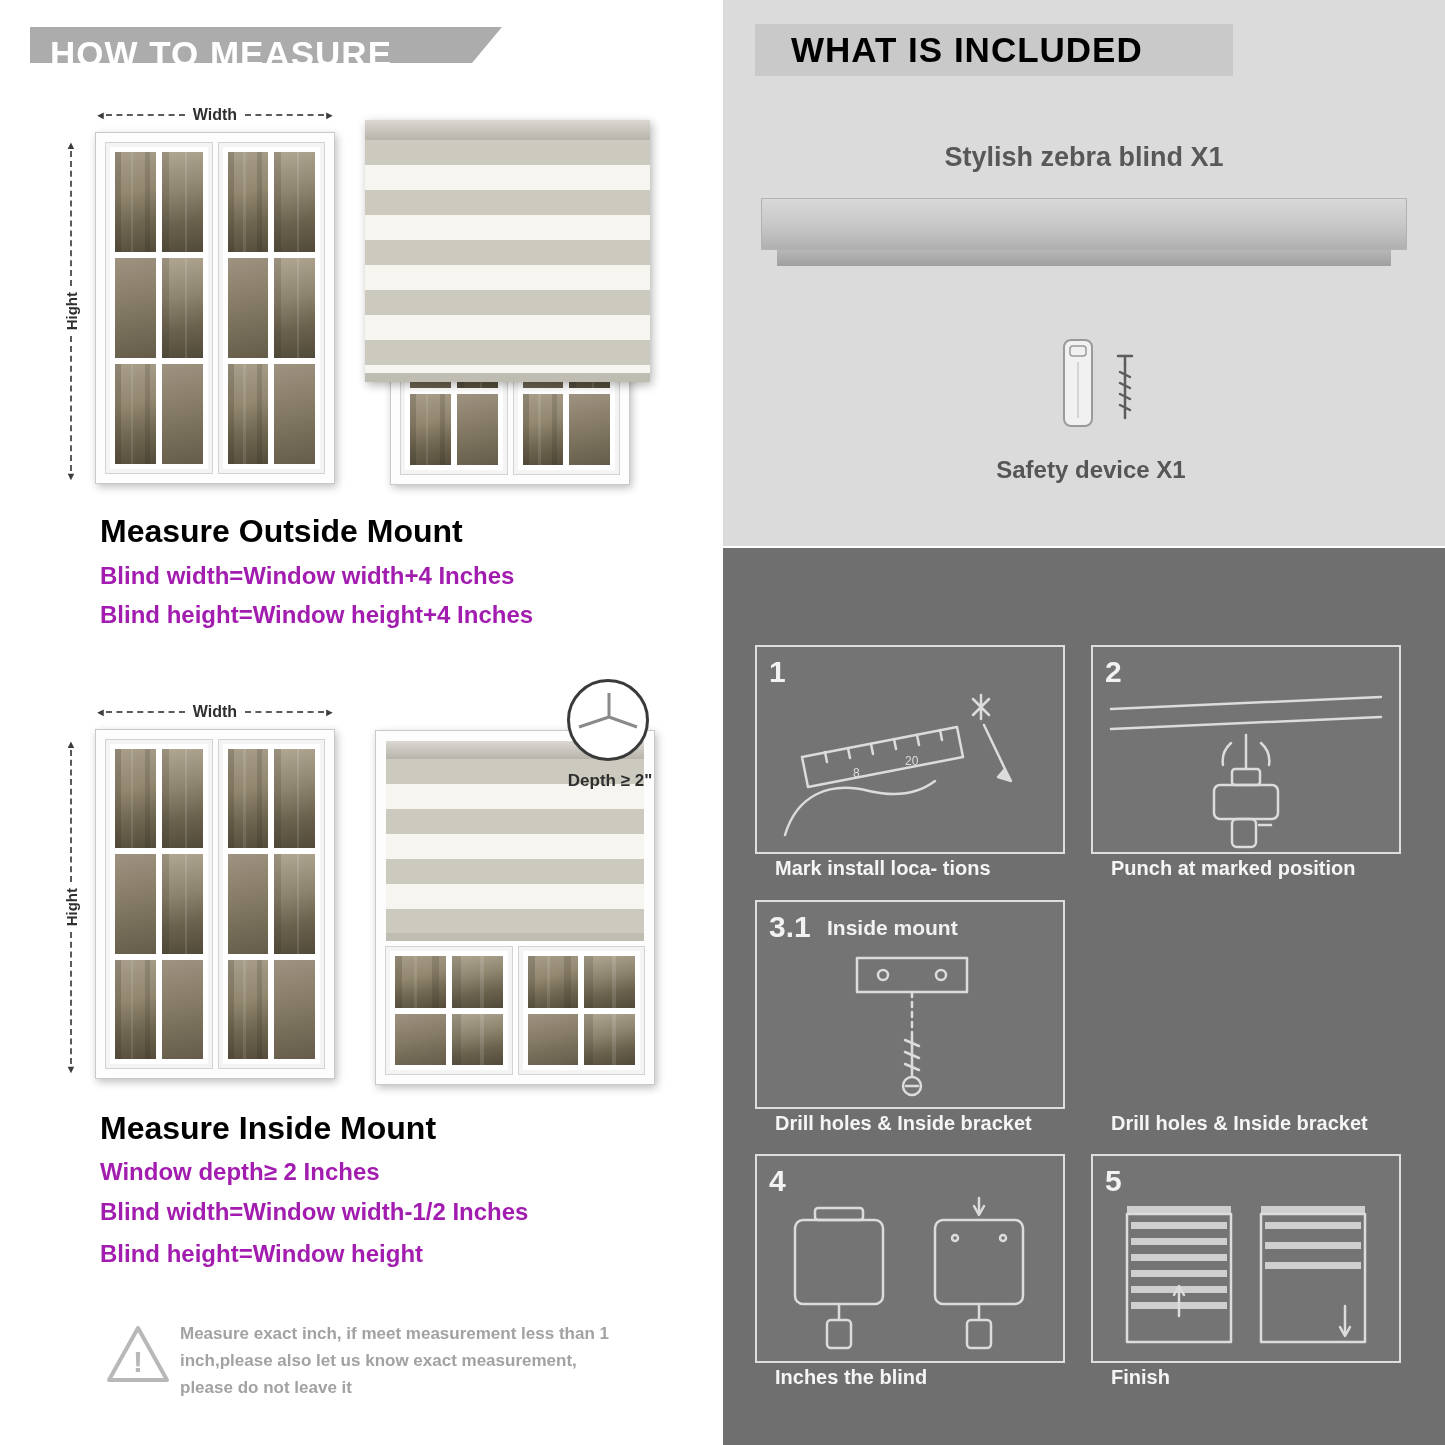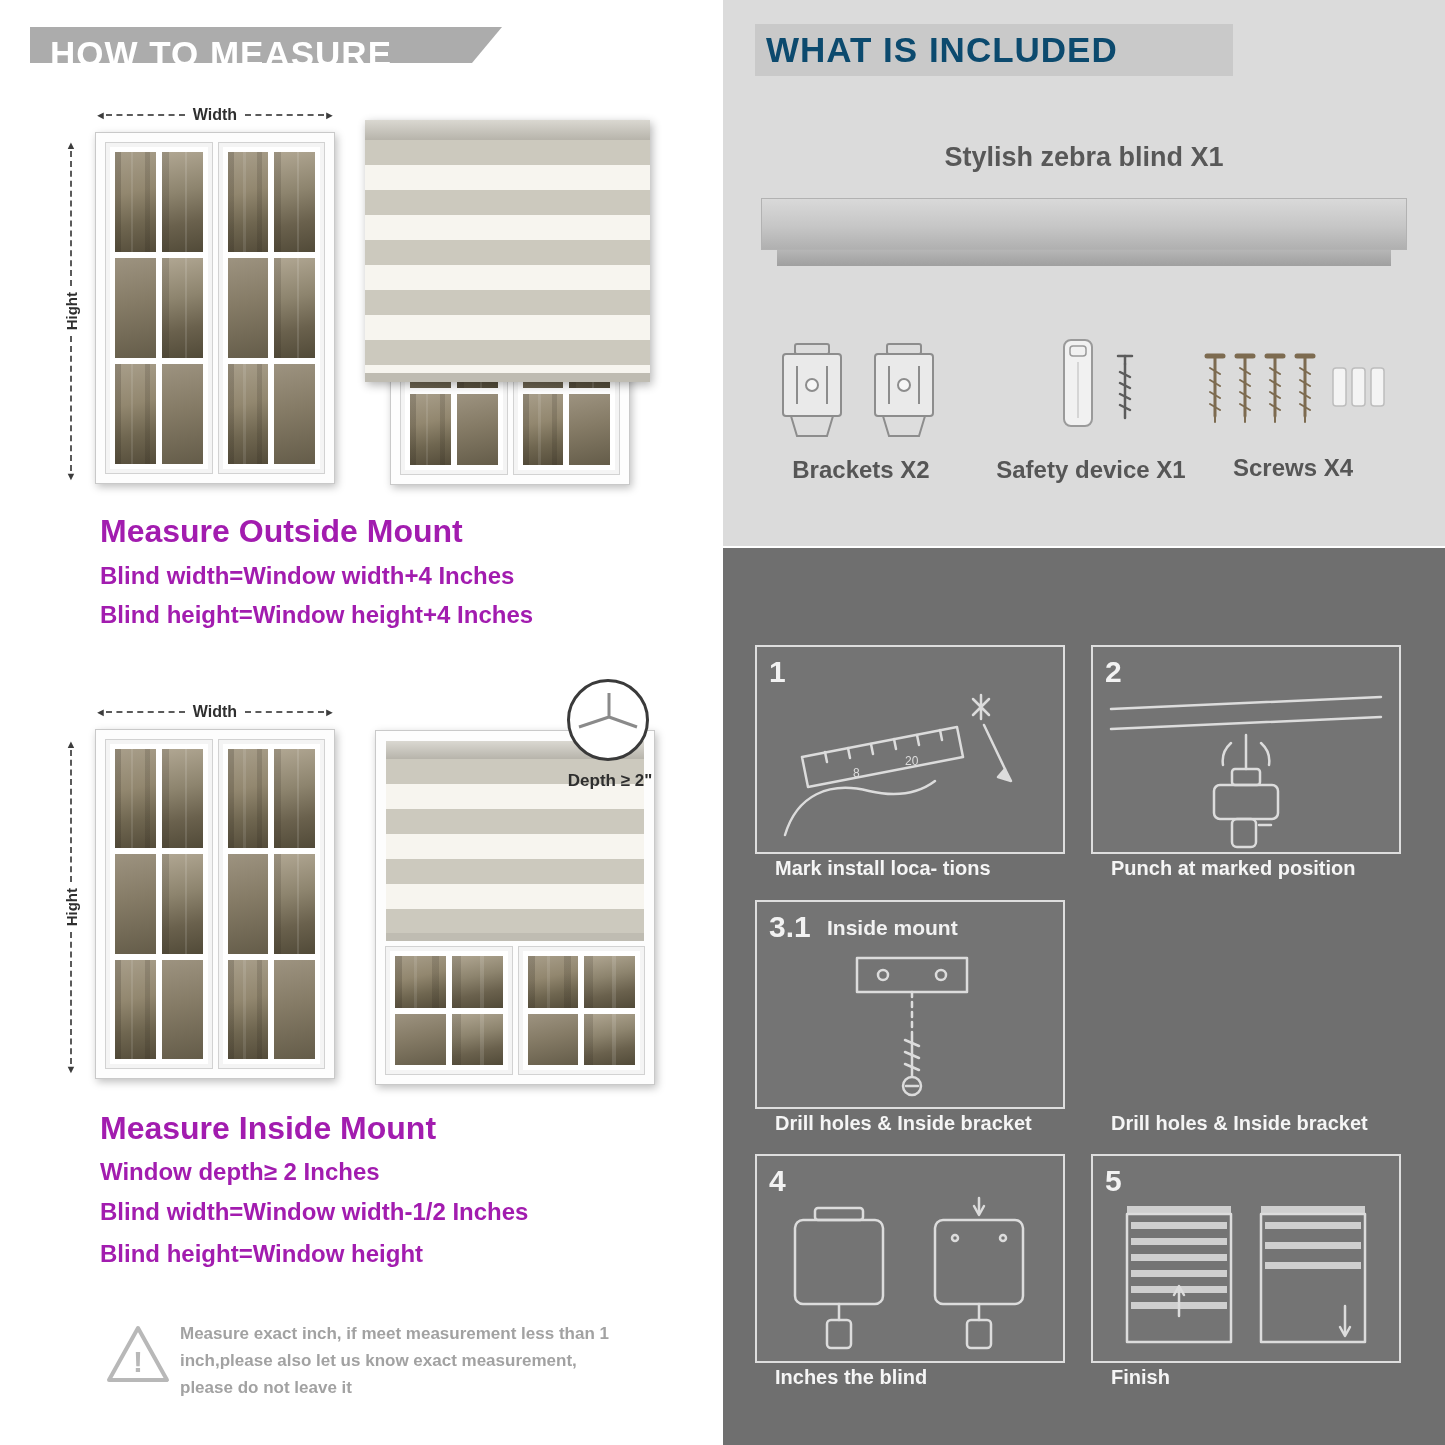--- a/index.html
+++ b/index.html
@@ -40,30 +40,30 @@
 
   .inside-fig{position:absolute;background:#fdfdfd;border:1px solid #c9c9c9;padding:10px;display:flex;flex-direction:column;box-shadow:2px 3px 8px rgba(0,0,0,0.25);}
   .blind-in{height:200px;display:flex;flex-direction:column;flex:none;}
   .blind-in .headrail{height:18px;}
   .blind-in .bottomrail{height:8px;}
   .win-bottom{flex:1;display:flex;gap:7px;margin-top:6px;}
 
   .depth-circle{position:absolute;width:82px;height:82px;border:3px solid #3a3a3a;border-radius:50%;background:#ffffff;z-index:5;display:flex;align-items:center;justify-content:center;}
   .depth-label{position:absolute;font-size:17px;font-weight:bold;color:#2f2f2f;text-align:center;z-index:5;}
 
-  .h-title{position:absolute;font-size:32px;font-weight:bold;color:#a21caf;}
+  .h-title{position:absolute;font-size:32px;font-weight:bold;color:#000000;}
   .h-line{position:absolute;font-size:24px;font-weight:bold;color:#a21caf;}
 
   .warn-icon{position:absolute;left:103px;top:1322px;}
   .warn-text{position:absolute;left:180px;top:1320px;width:450px;font-size:17px;font-weight:bold;color:#a2a2a2;line-height:1.6;}
 
   
   .right-top{position:absolute;left:723px;top:0;width:722px;height:546px;background:#dbdbdb;}
   .banner-included{position:absolute;left:32px;top:24px;width:478px;height:52px;background:#c9c9c9;
-    color:#0c4a6e;font-size:35px;font-weight:bold;line-height:52px;padding-left:11px;letter-spacing:1px;}
+    color:#000000;font-size:35px;font-weight:bold;line-height:52px;padding-left:36px;letter-spacing:1px;}
   .product-label{position:absolute;left:0;top:142px;width:100%;text-align:center;font-size:27px;font-weight:bold;color:#585858;}
   .headrail-big{position:absolute;left:38px;top:198px;width:646px;height:52px;border:1px solid #b2b2b2;
     background:linear-gradient(180deg,#d9d9d9 0%,#c6c6c6 55%,#b0b0b0 100%);}
   .headrail-lip{position:absolute;left:54px;top:250px;width:614px;height:16px;background:linear-gradient(180deg,#b6b6b6,#9f9f9f);}
   .inc-item{position:absolute;width:216px;text-align:center;}
   .inc-item svg{display:block;margin:0 auto;}
   .inc-label{font-size:24px;font-weight:bold;color:#565656;margin-top:6px;}
 
   
   .right-bottom{position:absolute;left:723px;top:548px;width:722px;height:897px;background:#6f6f6f;}
@@ -216,75 +216,36 @@
   </svg>
 </div>
 <div class="warn-text">Measure exact inch, if meet measurement less than 1 inch,please also let us know exact measurement, please do not leave it</div>
 
 <div class="right-top">
   <div class="banner-included">WHAT IS INCLUDED</div>
   <div class="product-label">Stylish zebra blind X1</div>
   <div class="headrail-big"></div>
   <div class="headrail-lip"></div>
 
-  <div class="inc-item" style="left:30px;top:332px;">
-    <svg width="180" height="118" viewBox="0 0 180 118">
-      <defs>
-        <g id="brk" stroke="#8d8d8d" stroke-width="2">
-          <rect x="0" y="14" width="58" height="62" rx="3" fill="#eaeaea"></rect>
-          <rect x="12" y="4" width="34" height="10" rx="2" fill="#dddddd"></rect>
-          <line x1="14" y1="26" x2="14" y2="64" fill="none"></line>
-          <line x1="44" y1="26" x2="44" y2="64" fill="none"></line>
-          <path d="M8 76 L50 76 L44 96 L14 96 Z" fill="#dddddd"></path>
-          <circle cx="29" cy="45" r="6" fill="#f6f6f6"></circle>
-        </g>
-      </defs>
-      <use href="#brk" x="12" y="8"></use>
-      <use href="#brk" x="104" y="8"></use>
-    </svg>
-    <div class="inc-label">Brackets X2</div>
-  </div>
 
   <div class="inc-item" style="left:260px;top:330px;">
     <svg width="170" height="120" viewBox="0 0 170 120">
       <rect x="58" y="10" width="28" height="86" rx="7" fill="#f1f1f1" stroke="#9a9a9a" stroke-width="2"></rect>
       <rect x="64" y="16" width="16" height="10" rx="3" fill="none" stroke="#9a9a9a" stroke-width="1.5"></rect>
       <line x1="72" y1="32" x2="72" y2="88" stroke="#d5d5d5" stroke-width="2"></line>
       <g stroke="#5c5c5c" stroke-width="2.5" fill="none" stroke-linecap="round">
         <path d="M112 26 h14"></path>
           <path d="M119 26 v8"></path>
         <line x1="119" y1="34" x2="119" y2="88"></line>
         <path d="M114 42 l10 5 M114 53 l10 5 M114 64 l10 5 M114 75 l10 5"></path>
       </g>
     </svg>
     <div class="inc-label">Safety device X1</div>
   </div>
 
-  <div class="inc-item" style="left:462px;top:332px;">
-    <svg width="200" height="116" viewBox="0 0 200 116">
-      <defs>
-        <g id="screw" stroke="#7d6b50" fill="none" stroke-linecap="round">
-          <path d="M-8 16 H8" stroke-width="5"></path>
-          <line x1="0" y1="18" x2="0" y2="76" stroke-width="3"></line>
-          <path d="M-5 28 l10 6 M-5 40 l10 6 M-5 52 l10 6 M-5 64 l10 6" stroke-width="2"></path>
-          <path d="M0 76 l0 6" stroke-width="2"></path>
-        </g>
-      </defs>
-      <use href="#screw" x="22" y="8"></use>
-      <use href="#screw" x="52" y="8"></use>
-      <use href="#screw" x="82" y="8"></use>
-      <use href="#screw" x="112" y="8"></use>
-      <g stroke="#bdbdbd" fill="#f4f4f4" stroke-width="1.5">
-        <rect x="140" y="36" width="13" height="38" rx="3"></rect>
-        <rect x="159" y="36" width="13" height="38" rx="3"></rect>
-        <rect x="178" y="36" width="13" height="38" rx="3"></rect>
-      </g>
-    </svg>
-    <div class="inc-label">Screws X4</div>
-  </div>
 </div>
 
 <div class="right-bottom">
 
   <div class="panel" style="left:32px;top:97px;">
     <span class="step-num">1</span>
     <svg class="step-art" viewBox="0 0 306 168">
       <g stroke="#dcdcdc" stroke-width="2.5" fill="none" stroke-linecap="round" stroke-linejoin="round">
         <path d="M28 150 C 40 110, 72 96, 112 106 C 142 113, 162 108, 178 96"></path>
         <polygon points="45,72 200,42 206,72 51,102"></polygon>

